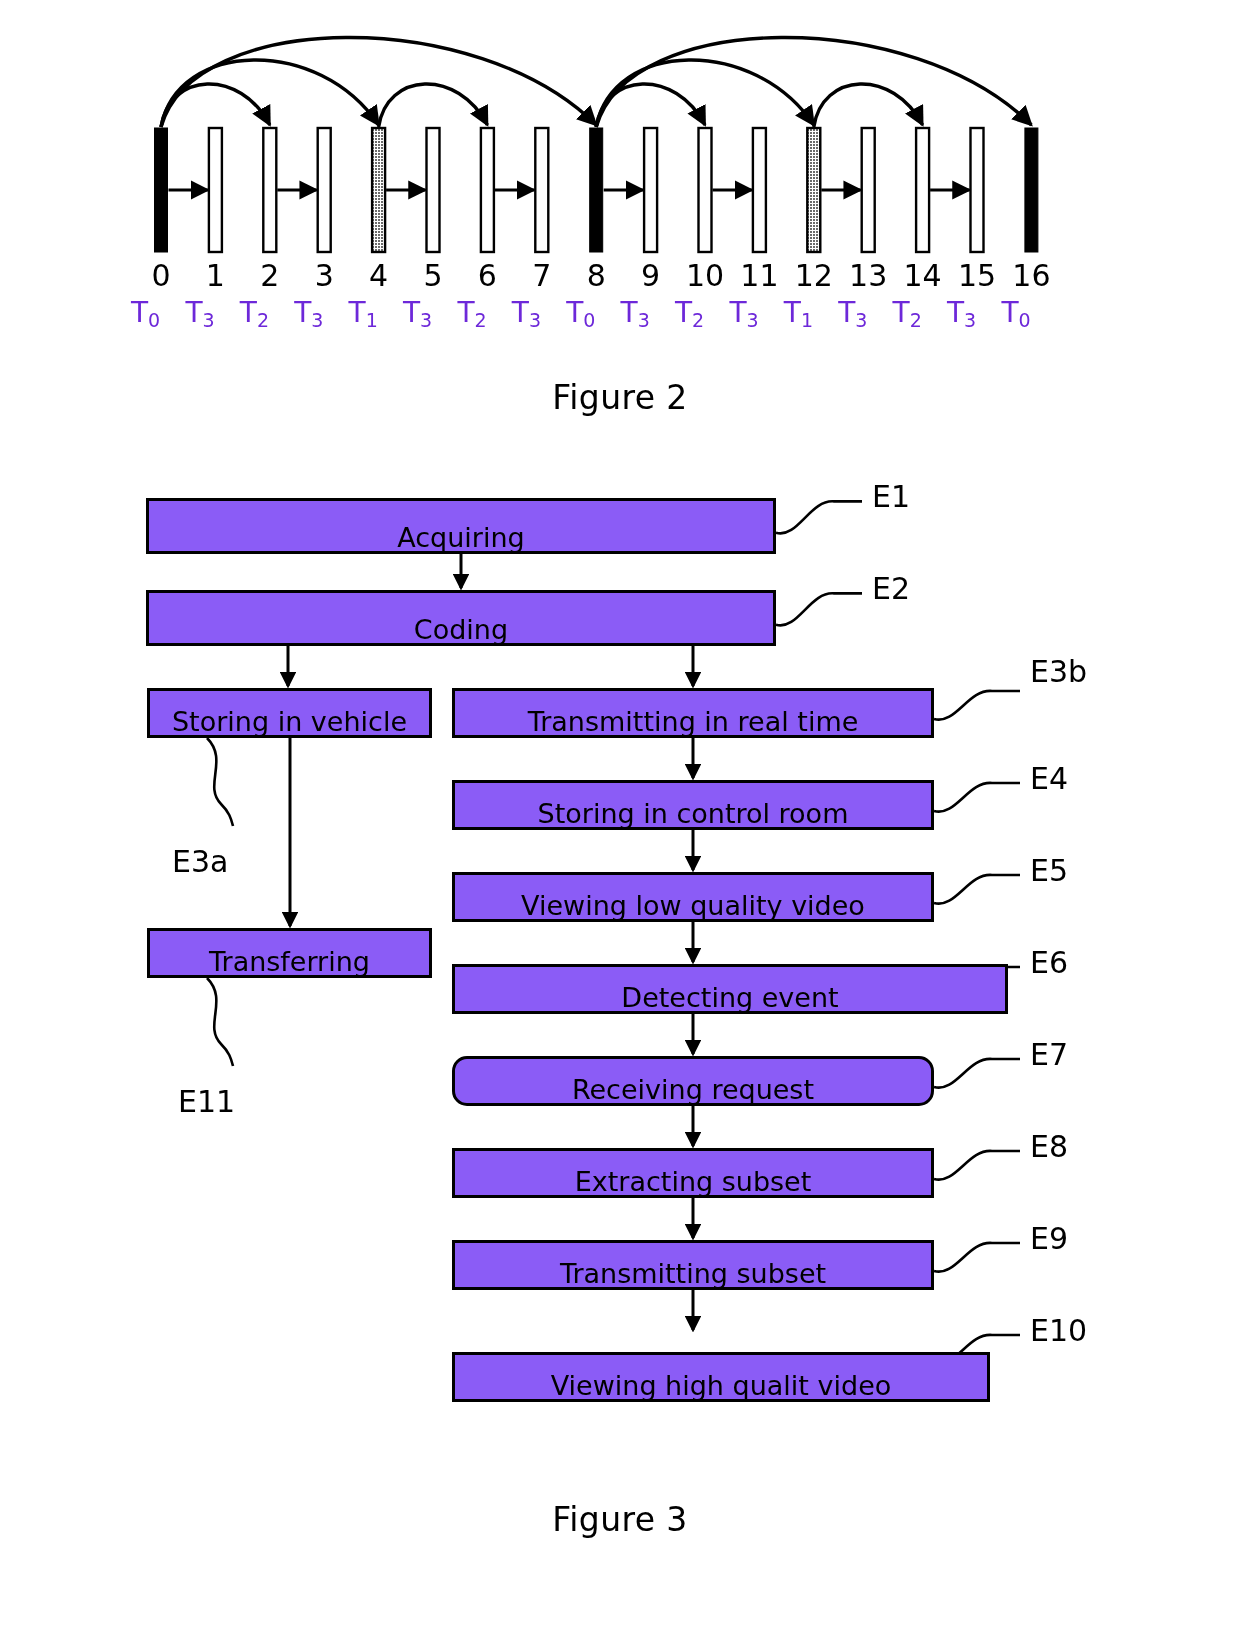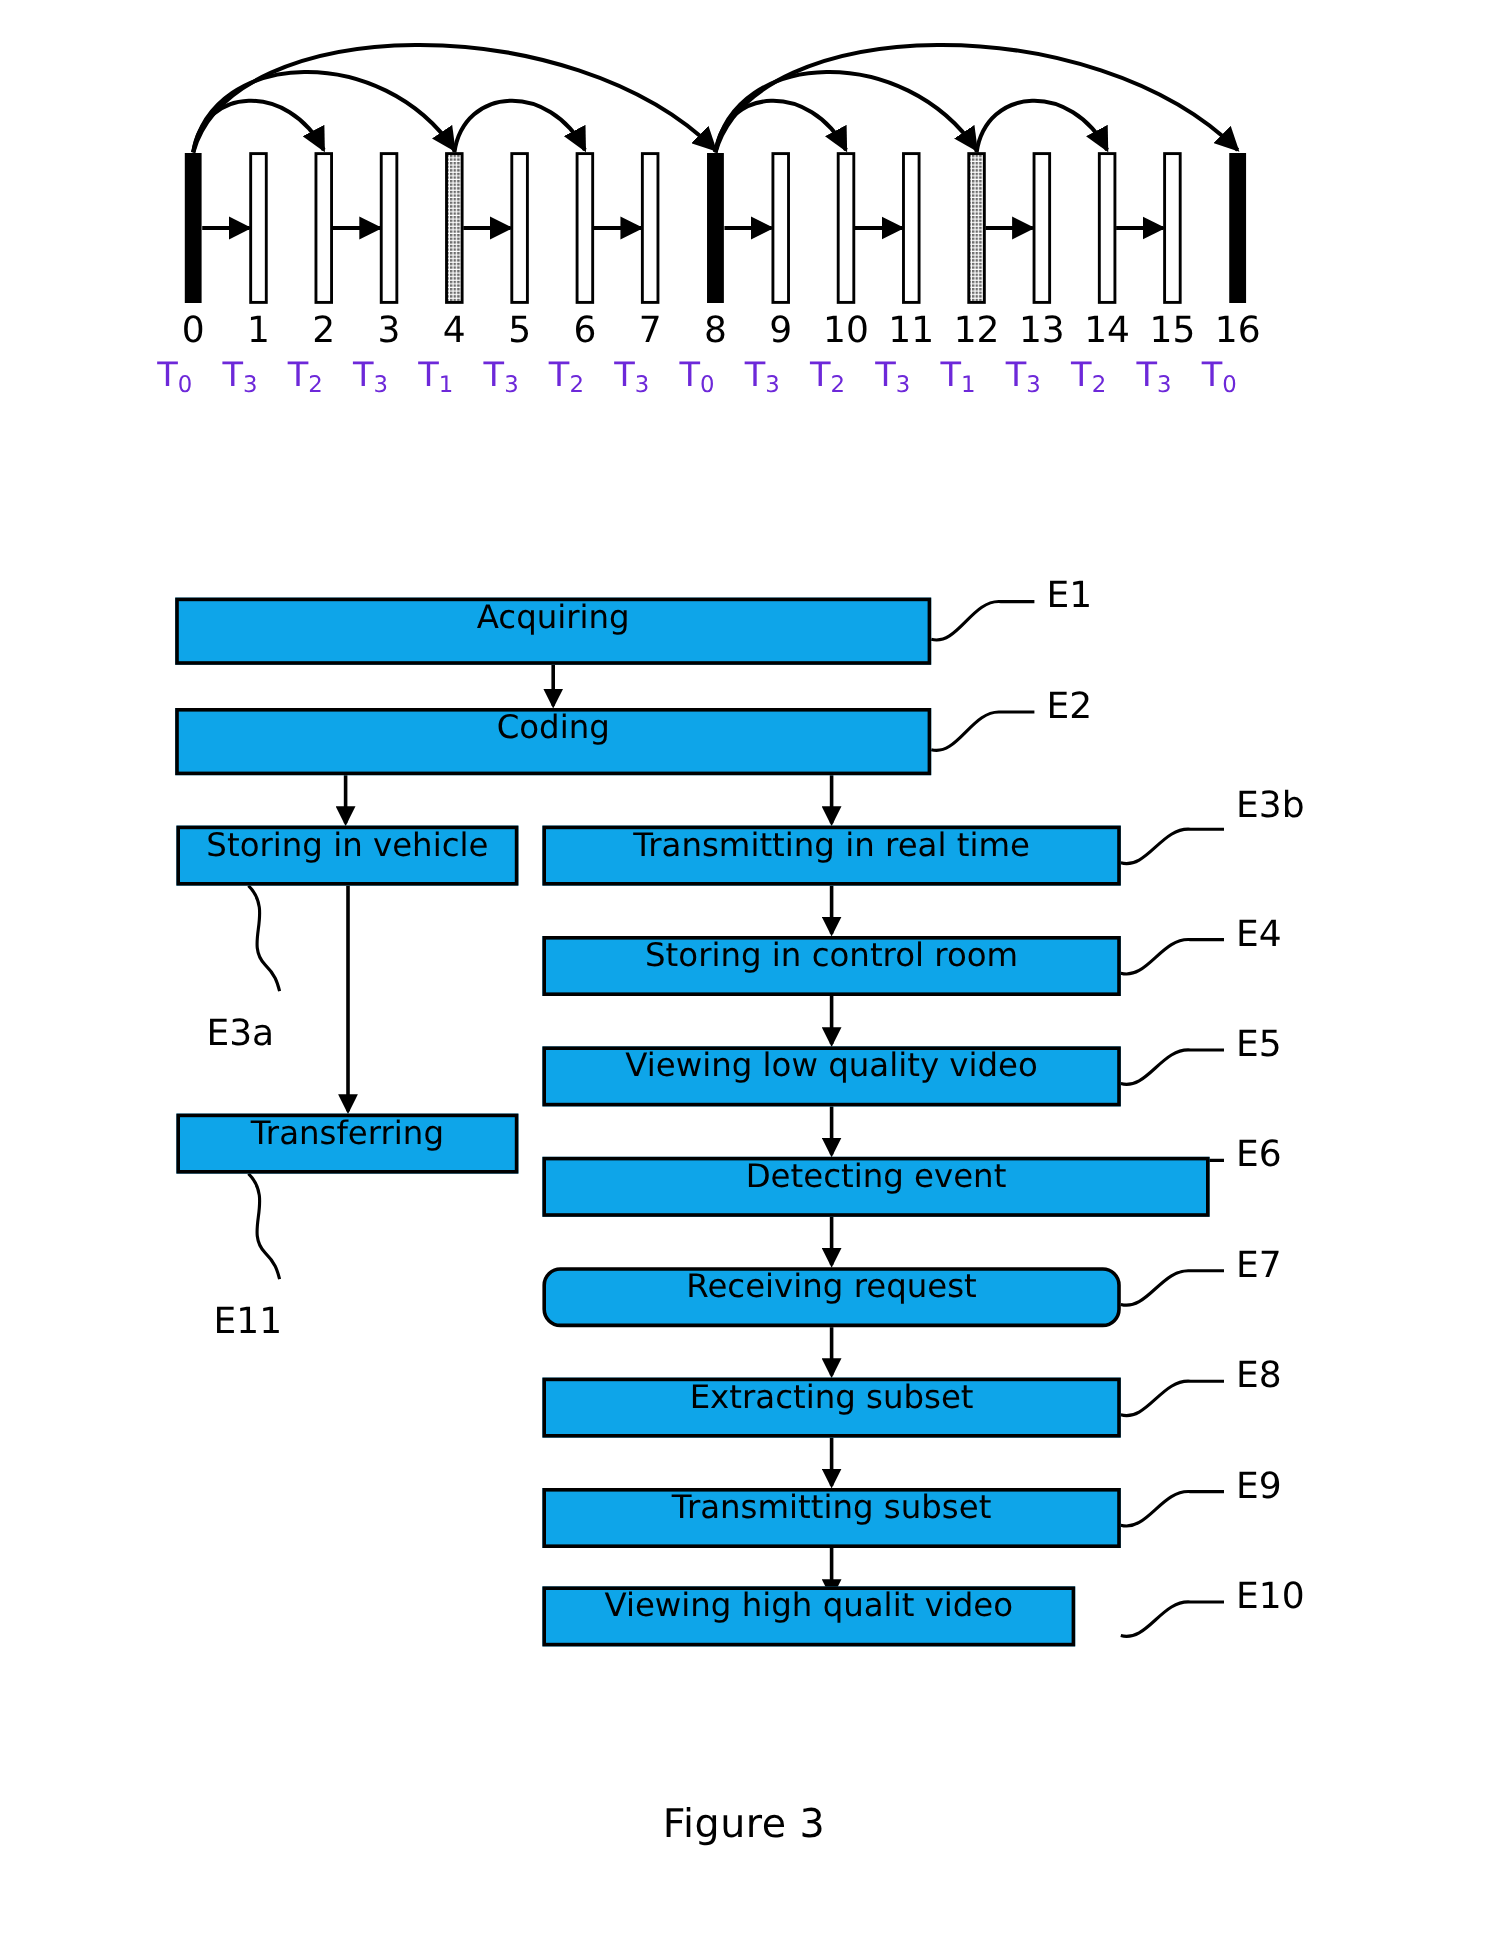--- a/index.html
+++ b/index.html
@@ -52,23 +52,23 @@
   }
   #fig3-svg {
     position: absolute;
     left: 0;
     top: 0;
   }
   .proc-box {
     position: absolute;
     box-sizing: border-box;
     border: 3px solid #000;
-    background: #0ea5e9;
+    background: #8b5cf6;
     display: flex;
-    align-items: flex-start;
+    align-items: flex-end;
     justify-content: center;
     font-size: 27px;
     font-family: "DejaVu Sans", "Liberation Sans", sans-serif;
     line-height: 1;
     color: #000;
     white-space: nowrap;
   }
   .ref-label {
     position: absolute;
     font-size: 30px;
@@ -185,20 +185,21 @@
       <div class="bar-tier" style="left: 566.2px; top: 296px; width: 60px;"><span>T</span><sub>0</sub></div>
       <div class="bar-tier" style="left: 620.6px; top: 296px; width: 60px;"><span>T</span><sub>3</sub></div>
       <div class="bar-tier" style="left: 675px; top: 296px; width: 60px;"><span>T</span><sub>2</sub></div>
       <div class="bar-tier" style="left: 729.4px; top: 296px; width: 60px;"><span>T</span><sub>3</sub></div>
       <div class="bar-tier" style="left: 783.8px; top: 296px; width: 60px;"><span>T</span><sub>1</sub></div>
       <div class="bar-tier" style="left: 838.2px; top: 296px; width: 60px;"><span>T</span><sub>3</sub></div>
       <div class="bar-tier" style="left: 892.6px; top: 296px; width: 60px;"><span>T</span><sub>2</sub></div>
       <div class="bar-tier" style="left: 947px; top: 296px; width: 60px;"><span>T</span><sub>3</sub></div>
       <div class="bar-tier" style="left: 1001.4px; top: 296px; width: 60px;"><span>T</span><sub>0</sub></div>
     </div>
+  <div class="fig-caption" id="fig2-caption">Figure 2</div>
 </div>
 
 <div id="figure3">
   <svg id="fig3-svg" width="1240" height="1010">
     <defs>
       <marker id="flowHead" viewBox="0 0 10 10" refX="8.5" refY="5" markerWidth="5.5" markerHeight="5.5" orient="auto-start-reverse">
         <path d="M 0 0 L 10 5 L 0 10 z" fill="#000"></path>
       </marker>
     </defs>
     <g id="fig3-flow">
@@ -256,21 +257,21 @@
       </div>
       <div class="proc-box" style="left: 452px; top: 586px; width: 482px; height: 50px; border-radius: 15px;">
         <span>Receiving request</span>
       </div>
       <div class="proc-box" style="left: 452px; top: 678px; width: 482px; height: 50px;">
         <span>Extracting subset</span>
       </div>
       <div class="proc-box" style="left: 452px; top: 770px; width: 482px; height: 50px;">
         <span>Transmitting subset</span>
       </div>
-      <div class="proc-box" style="left: 452px; top: 852px; width: 444px; height: 50px;">
+      <div class="proc-box" style="left: 452px; top: 882px; width: 538px; height: 50px;">
         <span>Viewing high qualit video</span>
       </div>
     </div>
   <div id="fig3-refs">
       <div class="ref-label" style="left: 872px; top: 9.36px;">E1</div>
       <div class="ref-label" style="left: 872px; top: 101.36px;">E2</div>
       <div class="ref-label" style="left: 1030px; top: 184px;">E3b</div>
       <div class="ref-label" style="left: 1030px; top: 291px;">E4</div>
       <div class="ref-label" style="left: 1030px; top: 383px;">E5</div>
       <div class="ref-label" style="left: 1030px; top: 475px;">E6</div>

